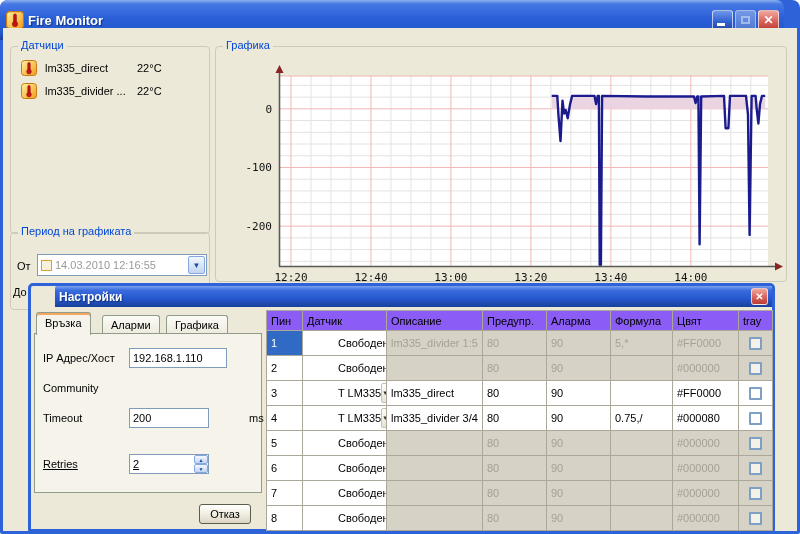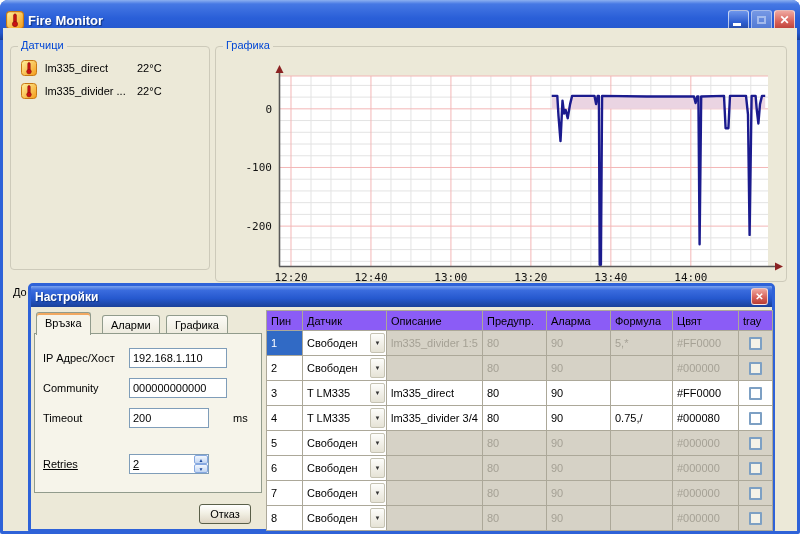--- a/index.html
+++ b/index.html
@@ -1,41 +1,41 @@
 <!DOCTYPE html>
 <html><head>
 <meta charset="utf-8">
 <style>
   html,body{margin:0;padding:0}
   body{width:800px;height:534px;position:relative;overflow:hidden;background:#fff;
        font-family:"Liberation Sans",sans-serif;font-size:11px;color:#000;}
 
   
   #window{position:absolute;inset:0;background:#2E62D8;border-radius:8px 8px 2px 2px;}
-  .titlebar{position:absolute;left:0;top:0;right:0;height:40px;border-radius:8px 8px 0 0;
+  .titlebar{position:absolute;left:0;top:0;right:16px;height:40px;border-radius:8px 8px 0 0;
     background:linear-gradient(180deg,#8CB0F0 0%,#4678E4 10%,#2A5FD8 45%,#2457CC 82%,#1A4098 100%);
     display:flex;align-items:center;padding:0 5px;box-sizing:border-box;}
   .titlebar .ticon{width:18px;height:18px;margin:0 4px 0 1px;flex:0 0 auto;}
   .titletext{color:#fff;font-weight:bold;font-size:13px;text-shadow:1px 1px 1px #10337E;flex:1 1 auto;}
   .tb-btns{display:flex;gap:2px;}
   .tb-btn{width:21px;height:21px;border:1px solid rgba(255,255,255,.65);border-radius:3px;
     box-sizing:border-box;position:relative;display:flex;align-items:center;justify-content:center;}
   .btn-min{background:linear-gradient(180deg,#6E96EC,#2E5ED0 60%,#24479E);}
   .btn-min .bar{position:absolute;left:4px;bottom:4px;width:8px;height:3px;background:#fff;}
   .btn-max{background:linear-gradient(180deg,#8CA9E8,#5E82D4);opacity:.75;}
   .btn-max .box{width:9px;height:8px;border:2px solid #DCE6F8;box-sizing:border-box;opacity:.85;}
   .btn-close{background:linear-gradient(180deg,#EFA8A0,#D8635A 55%,#B83C34);color:#fff;font-weight:bold;font-size:12px;}
 
   .client{position:absolute;left:3px;top:28px;width:794px;height:503px;background:#ECE9D8;}
 
   
   .group{position:absolute;border:1px solid #CDCABA;border-radius:4px;box-sizing:border-box;}
   .group .cap{position:absolute;top:-8px;left:7px;background:#ECE9D8;padding:0 3px;color:#0046D5;}
 
-  #grp-sensors{left:7px;top:18px;width:200px;height:224px;}
+  #grp-sensors{left:7px;top:18px;width:200px;height:188px;}
   #grp-period{left:7px;top:204px;width:200px;height:78px;}
   #grp-graph{left:212px;top:18px;width:572px;height:236px;}
 
   .sensor-item{position:absolute;left:10px;display:flex;align-items:center;height:18px;}
   .sensor-item .sname{width:92px;margin-left:8px;}
   .s-icon{width:16px;height:16px;}
 
   
   .lbl-ot{position:absolute;left:6px;top:27px;}
   .datecombo{position:absolute;left:26px;top:21px;width:170px;height:22px;background:#fff;
@@ -48,42 +48,42 @@
   .lbl-do{position:absolute;left:10px;top:258px;z-index:1;}
 
   
   #chart-svg{position:absolute;left:0;top:0;}
   .tick{font-family:"DejaVu Sans Mono",monospace;font-size:11px;fill:#111;}
 
   
   #dialog{position:absolute;left:28px;top:283px;width:747px;height:249px;z-index:10;
     background:#ECE9D8;border:3px solid #2E62D8;border-radius:5px 5px 2px 2px;box-sizing:border-box;}
   .dlg-title{height:21px;border-radius:2px 2px 0 0;display:flex;align-items:center;padding:0 4px;
-    background:linear-gradient(180deg,#7AA2EE 0%,#3A6CDE 20%,#2558CE 60%,#1A4098 100%);}
+    background:linear-gradient(180deg,#7AA2EE 0%,#3A6CDE 20%,#2558CE 60%,#1A4098 100%);margin-left:24px;}
   .dlg-title .dtitle{color:#fff;font-weight:bold;font-size:12px;flex:1;text-shadow:1px 1px 1px #10337E;}
   .dlg-close{width:17px;height:17px;border:1px solid rgba(255,255,255,.7);border-radius:3px;box-sizing:border-box;
     background:linear-gradient(180deg,#EFA8A0,#D8635A 55%,#B83C34);color:#fff;font-weight:bold;font-size:10px;
     display:flex;align-items:center;justify-content:center;}
   .dlg-body{position:relative;width:741px;height:222px;}
 
   
   .tab{position:absolute;border:1px solid #919B8C;border-bottom:none;border-radius:3px 3px 0 0;
     background:linear-gradient(180deg,#FCFBF6,#ECE9DC);padding:0 8px;height:19px;line-height:19px;top:8px;box-sizing:content-box;}
   .tab.active{top:5px;height:22px;line-height:21px;background:#F6F4EA;z-index:2;
     box-shadow:inset 0 2px 0 #F2A860;}
   #tab-0{left:5px;text-align:center;} #tab-1{left:71px;} #tab-2{left:135px;}
 
   .tabpage{position:absolute;left:3px;top:26px;width:228px;height:160px;background:#F6F4EA;
     border:1px solid #919B8C;box-sizing:border-box;z-index:1;}
   .frow{position:absolute;left:8px;height:20px;display:flex;align-items:center;}
   .frow .flabel{width:86px;}
   .finput{height:20px;border:1px solid #7F9DB9;background:#fff;box-sizing:border-box;
     font-family:"Liberation Sans",sans-serif;font-size:11px;padding:0 3px;}
   .w105{width:98px;} .w80{width:80px;}
-  .suffix{margin-left:12px;padding-left:12px;}
+  .suffix{margin-left:28px;padding-left:12px;}
   .spinwrap{position:relative;display:flex;}
   .spin{position:absolute;right:1px;top:1px;width:14px;height:18px;display:flex;flex-direction:column;}
   .spin span{flex:1;border:1px solid #86A8E0;border-radius:2px;background:linear-gradient(180deg,#F2F7FE,#C2D5F2);
     font-size:5px;color:#1E4CA0;display:flex;align-items:center;justify-content:center;box-sizing:border-box;}
 
   .btn{position:absolute;border-radius:3px;background:linear-gradient(180deg,#FFFFFF,#F2F0E4 45%,#DDD5C4);
     display:flex;align-items:center;justify-content:center;box-sizing:border-box;font-size:11px;}
   #btn-save{left:4px;top:195px;width:153px;height:23px;border:1px solid #2F5BC8;box-shadow:inset 0 0 0 1px #8FB0E8;}
   #btn-cancel{left:168px;top:197px;width:52px;height:20px;border:1px solid #5A5F49;}
 
@@ -91,21 +91,21 @@
   #pin-table{position:absolute;left:235px;top:3px;width:507px;height:217px;border-collapse:collapse;table-layout:fixed;}
   #pin-table th,#pin-table td{border:1px solid #ACA899;padding:0 4px;overflow:hidden;white-space:nowrap;
     font-weight:normal;text-align:left;font-size:11px;}
   #pin-table th{background:#8b5cf6;height:19px;}
   #pin-table td{height:24px;background:#fff;}
   #pin-table td.dis{background:#D6D2C6;color:#A5A195;}
   #pin-table td.pin{background:#fff;}
   #pin-table td.pin.sel{background:#316AC5;color:#fff;}
   #pin-table td.combo-cell{padding:0;}
   .combo{display:flex;align-items:center;height:100%;background:#fff;}
-  .combo-txt{flex:1;padding-left:4px;}
+  .combo-txt{flex:1;padding-left:4px;margin-left:31px;}
   .dd{width:15px;height:20px;margin-right:1px;border:1px solid #C6C3B3;border-radius:2px;
     background:linear-gradient(180deg,#FDFDFB,#E6E3D6);display:flex;align-items:center;justify-content:center;
     font-size:6px;color:#333;box-sizing:border-box;}
   #pin-table td.tray{text-align:center;padding:0;}
   .cb{display:inline-block;width:13px;height:13px;border:2px solid #7DA0C4;background:#fff;
     box-sizing:border-box;vertical-align:middle;border-radius:1px;}
   td.dis .cb{background:#F4F2E8;}
 </style>
 </head>
 <body>
@@ -164,20 +164,29 @@
             </defs>
           <rect x="0.5" y="0.5" width="15" height="15" rx="3" fill="url(#g3)" stroke="#C87814"></rect>
           <rect x="6.8" y="2.6" width="2.4" height="7.6" rx="1.2" fill="#CC1111" stroke="#881111" stroke-width="0.6"></rect>
           <circle cx="8" cy="11.6" r="2.3" fill="#CC1111" stroke="#881111" stroke-width="0.6"></circle>
         </svg>
         <span class="sname">lm335_divider ...</span>
         <span class="sval">22°C</span>
       </div>
     </div>
 
+    <div class="group" id="grp-period">
+      <span class="cap">Период на графиката</span>
+      <span class="lbl-ot">От</span>
+      <div class="datecombo">
+        <span class="dchk"></span>
+        <span class="dtext">14.03.2010 12:16:55</span>
+        <span class="darrow">▼</span>
+      </div>
+    </div>
     <span class="lbl-do">До</span>
 
     <div class="group" id="grp-graph">
       <span class="cap">Графика</span>
       <svg id="chart-svg" width="570" height="234" viewBox="0 0 570 234">
           <rect x="63" y="29" width="489" height="190" fill="#ffffff"></rect>
           <line x1="94.98691741618971" y1="29" x2="94.98691741618971" y2="219" stroke="#e3e3e3" stroke-width="1"></line>
           <line x1="114.97874080130828" y1="29" x2="114.97874080130828" y2="219" stroke="#e3e3e3" stroke-width="1"></line>
           <line x1="134.97056418642683" y1="29" x2="134.97056418642683" y2="219" stroke="#e3e3e3" stroke-width="1"></line>
           <line x1="174.95421095666399" y1="29" x2="174.95421095666399" y2="219" stroke="#e3e3e3" stroke-width="1"></line>
@@ -249,21 +258,20 @@
     <span class="tab" id="tab-1">Аларми</span>
     <span class="tab" id="tab-2">Графика</span>
 
     <div class="tabpage">
       <div class="frow" style="top:14px;">
         <span class="flabel">IP Адрес/Хост</span>
         <input class="finput w105" value="192.168.1.110" style="">
       </div>
       <div class="frow" style="top:44px;">
         <span class="flabel">Community</span>
-        <input class="finput w105" value="000000000000" style="">
       </div>
       <div class="frow" style="top:74px;">
         <span class="flabel">Timeout</span>
         <input class="finput w80" value="200" style="">
         <span class="suffix">ms</span>
       </div>
       <div class="frow" style="top:120px;text-decoration:underline;">
         <span class="flabel">Retries</span>
         <span class="spinwrap">
           <input class="finput w80" value="2" style="">

